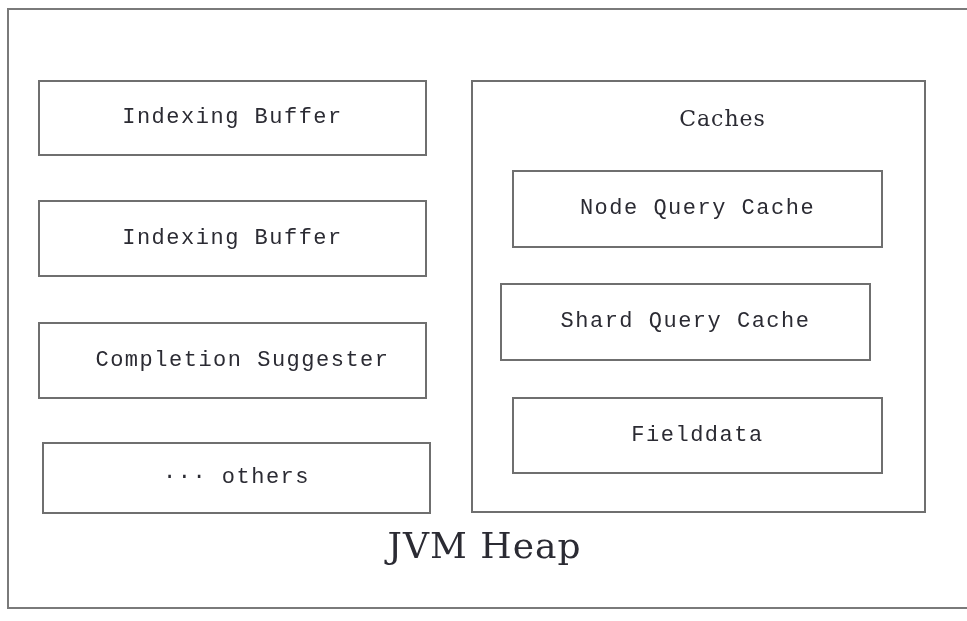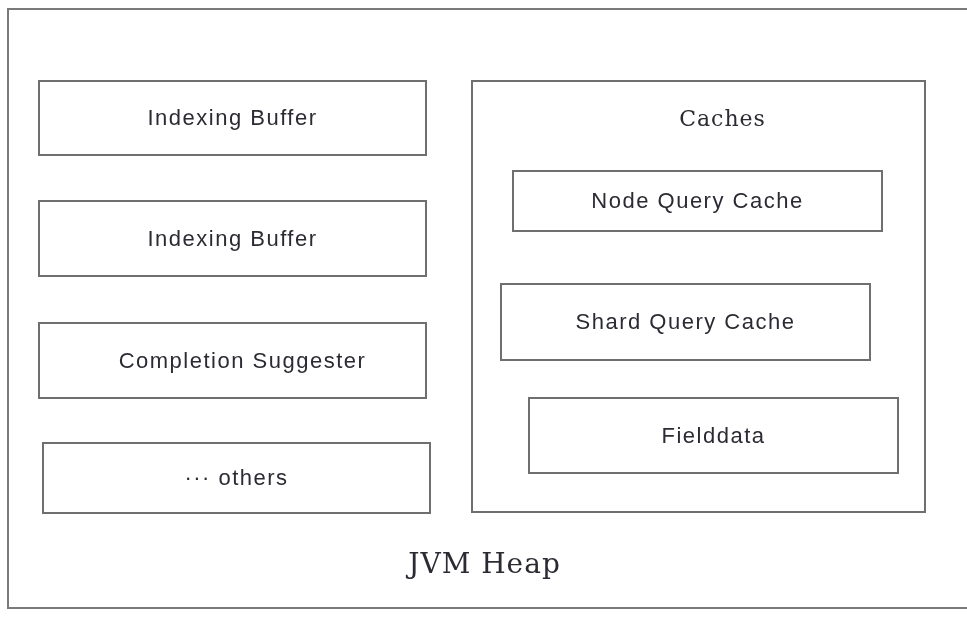--- a/index.html
+++ b/index.html
@@ -30,21 +30,21 @@
   .box {
     position: absolute;
     border: 2px solid #6f6f6f;
     box-sizing: border-box;
     background: #ffffff;
     display: flex;
     align-items: center;
     justify-content: center;
   }
   .box-label {
-    font-family: Liberation Sans, sans-serif;
+    font-family: Liberation Mono, monospace;
     font-size: 22px;
     color: #2b2b33;
     letter-spacing: 1.5px;
     white-space: nowrap;
     line-height: 1;
   }
   
   .left-item-0 { left: 38px;  top: 80px;  width: 389px; height: 76px; }
   .left-item-1 { left: 38px;  top: 200px; width: 389px; height: 77px; }
   .left-item-2 { left: 38px;  top: 322px; width: 389px; height: 77px; padding-left: 20px; }
@@ -68,33 +68,33 @@
     width: 100%;
     text-align: center;
     font-family: "DejaVu Serif", serif;
     font-size: 22px;
     color: #2b2b33;
     letter-spacing: 1px;
     line-height: 1;
     padding-left: 24px;
   }
   
-  .cache-item-0 { left: 512px; top: 170px; width: 371px; height: 62px; }
+  .cache-item-0 { left: 512px; top: 170px; width: 371px; height: 78px; }
   .cache-item-1 { left: 500px; top: 283px; width: 371px; height: 78px; text-align: right; }
-  .cache-item-2 { left: 512px; top: 397px; width: 371px; height: 77px; margin-left: 16px; }
+  .cache-item-2 { left: 512px; top: 397px; width: 371px; height: 77px; }
 
   
   .jvm-caption {
     position: absolute;
     left: 7px;
-    top: 550px;
+    top: 528px;
     width: 955px;
     text-align: center;
     font-family: "DejaVu Serif", serif;
-    font-size: 28px;
+    font-size: 36px;
     color: #2b2b33;
     letter-spacing: 1px;
     line-height: 1;
   }
 </style>
 </head>
 <body>
 
 <div id="canvas">
 

